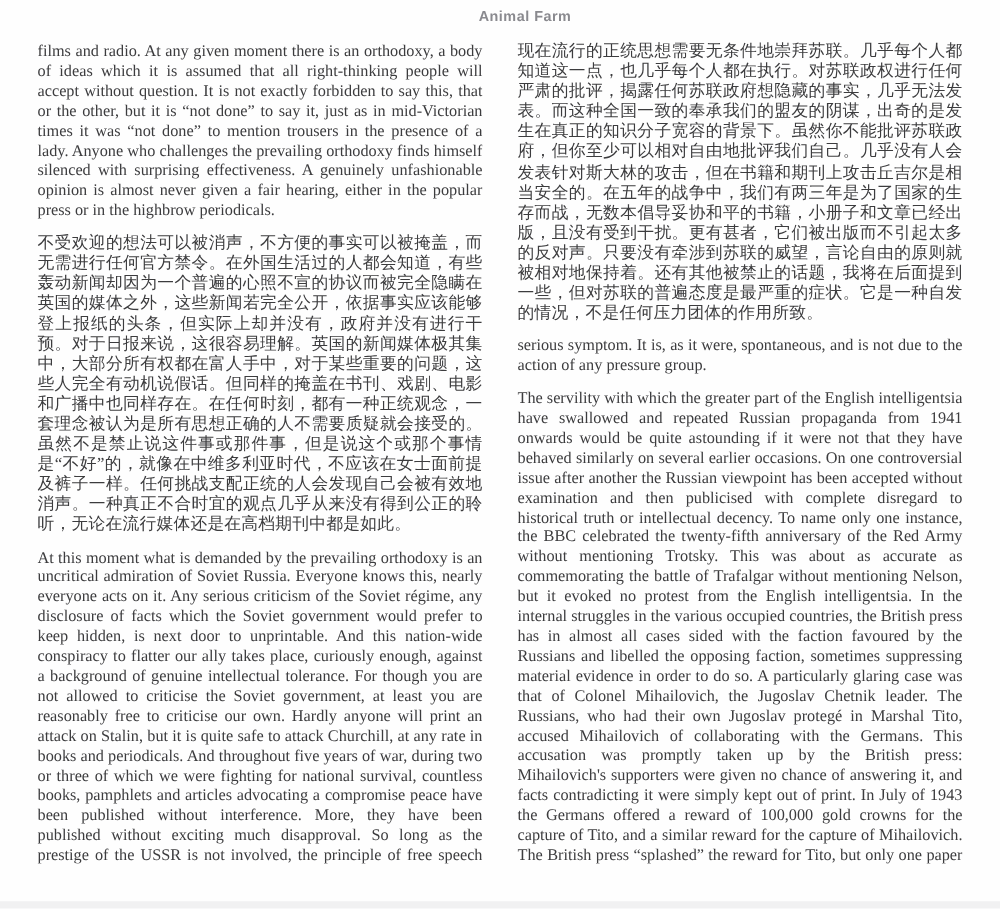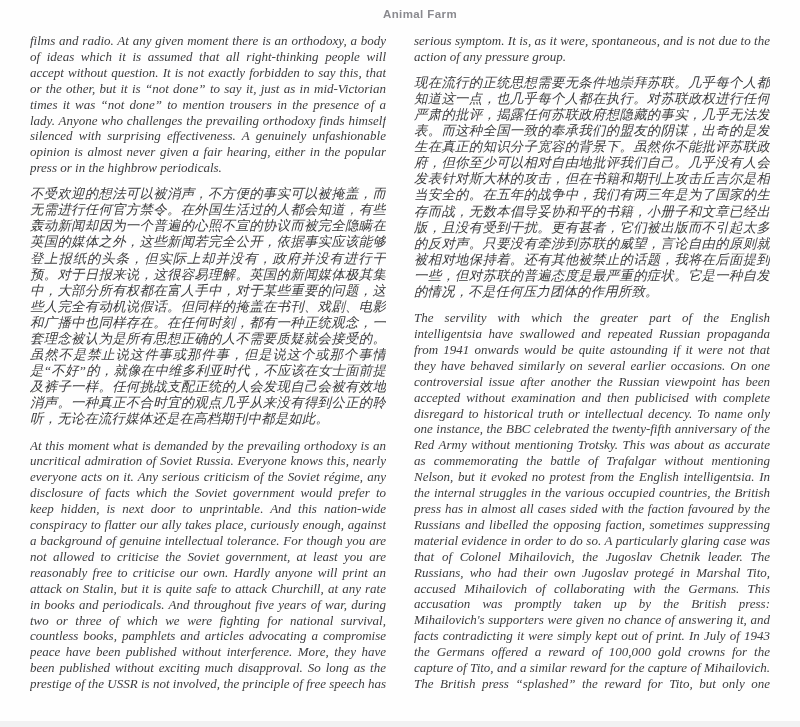--- a/index.html
+++ b/index.html
@@ -30,21 +30,20 @@
   }
   .pages {
     position: absolute;
     top: 33px;
     left: 30px;
     width: 740px;
     height: 658px;
     display: flex;
     gap: 28px;
     overflow: hidden;
-    font-style: italic;
   }
   .page {
     width: 356px;
     height: 100%;
     overflow: hidden;
   }
   .para {
     margin: 0 0 10px 0;
     font-size: 13px;
     line-height: 15.9px;
@@ -100,22 +99,22 @@
     <section class="page">
       <div class="page-body">
           <p class="para en">films and radio. At any given moment there is an orthodoxy, a body of ideas which it is assumed that all right-thinking people will accept without question. It is not exactly forbidden to say this, that or the other, but it is “not done” to say it, just as in mid-Victorian times it was “not done” to mention trousers in the presence of a lady. Anyone who challenges the prevailing orthodoxy finds himself silenced with surprising effectiveness. A genuinely unfashionable opinion is almost never given a fair hearing, either in the popular press or in the highbrow periodicals.</p>
           <p class="para zh">不受欢迎的想法可以被消声，不方便的事实可以被掩盖，而无需进行任何官方禁令。在外国生活过的人都会知道，有些轰动新闻却因为一个普遍的心照不宣的协议而被完全隐瞒在英国的媒体之外，这些新闻若完全公开，依据事实应该能够登上报纸的头条，但实际上却并没有，政府并没有进行干预。对于日报来说，这很容易理解。英国的新闻媒体极其集中，大部分所有权都在富人手中，对于某些重要的问题，这些人完全有动机说假话。但同样的掩盖在书刊、戏剧、电影和广播中也同样存在。在任何时刻，都有一种正统观念，一套理念被认为是所有思想正确的人不需要质疑就会接受的。虽然不是禁止说这件事或那件事，但是说这个或那个事情是“不好”的，就像在中维多利亚时代，不应该在女士面前提及裤子一样。任何挑战支配正统的人会发现自己会被有效地消声。一种真正不合时宜的观点几乎从来没有得到公正的聆听，无论在流行媒体还是在高档期刊中都是如此。</p>
           <p class="para en">At this moment what is demanded by the prevailing orthodoxy is an uncritical admiration of Soviet Russia. Everyone knows this, nearly everyone acts on it. Any serious criticism of the Soviet régime, any disclosure of facts which the Soviet government would prefer to keep hidden, is next door to unprintable. And this nation-wide conspiracy to flatter our ally takes place, curiously enough, against a background of genuine intellectual tolerance. For though you are not allowed to criticise the Soviet government, at least you are reasonably free to criticise our own. Hardly anyone will print an attack on Stalin, but it is quite safe to attack Churchill, at any rate in books and periodicals. And throughout five years of war, during two or three of which we were fighting for national survival, countless books, pamphlets and articles advocating a compromise peace have been published without interference. More, they have been published without exciting much disapproval. So long as the prestige of the USSR is not involved, the principle of free speech has been reasonably well upheld. There are other forbidden topics, and I shall mention some of them presently, but the prevailing attitude towards the USSR is much the most</p>
         </div>
     </section>
 
     <section class="page">
       <div class="page-body">
+          <p class="para zh">现在流行的正统思想需要无条件地崇拜苏联。几乎每个人都知道这一点，也几乎每个人都在执行。对苏联政权进行任何严肃的批评，揭露任何苏联政府想隐藏的事实，几乎无法发表。而这种全国一致的奉承我们的盟友的阴谋，出奇的是发生在真正的知识分子宽容的背景下。虽然你不能批评苏联政府，但你至少可以相对自由地批评我们自己。几乎没有人会发表针对斯大林的攻击，但在书籍和期刊上攻击丘吉尔是相当安全的。在五年的战争中，我们有两三年是为了国家的生存而战，无数本倡导妥协和平的书籍，小册子和文章已经出版，且没有受到干扰。更有甚者，它们被出版而不引起太多的反对声。只要没有牵涉到苏联的威望，言论自由的原则就被相对地保持着。还有其他被禁止的话题，我将在后面提到一些，但对苏联的普遍态度是最严重的症状。它是一种自发的情况，不是任何压力团体的作用所致。</p>
           <p class="para en">serious symptom. It is, as it were, spontaneous, and is not due to the action of any pressure group.</p>
-          <p class="para zh">现在流行的正统思想需要无条件地崇拜苏联。几乎每个人都知道这一点，也几乎每个人都在执行。对苏联政权进行任何严肃的批评，揭露任何苏联政府想隐藏的事实，几乎无法发表。而这种全国一致的奉承我们的盟友的阴谋，出奇的是发生在真正的知识分子宽容的背景下。虽然你不能批评苏联政府，但你至少可以相对自由地批评我们自己。几乎没有人会发表针对斯大林的攻击，但在书籍和期刊上攻击丘吉尔是相当安全的。在五年的战争中，我们有两三年是为了国家的生存而战，无数本倡导妥协和平的书籍，小册子和文章已经出版，且没有受到干扰。更有甚者，它们被出版而不引起太多的反对声。只要没有牵涉到苏联的威望，言论自由的原则就被相对地保持着。还有其他被禁止的话题，我将在后面提到一些，但对苏联的普遍态度是最严重的症状。它是一种自发的情况，不是任何压力团体的作用所致。</p>
           <p class="para en">The servility with which the greater part of the English intelligentsia have swallowed and repeated Russian propaganda from 1941 onwards would be quite astounding if it were not that they have behaved similarly on several earlier occasions. On one controversial issue after another the Russian viewpoint has been accepted without examination and then publicised with complete disregard to historical truth or intellectual decency. To name only one instance, the BBC celebrated the twenty-fifth anniversary of the Red Army without mentioning Trotsky. This was about as accurate as commemorating the battle of Trafalgar without mentioning Nelson, but it evoked no protest from the English intelligentsia. In the internal struggles in the various occupied countries, the British press has in almost all cases sided with the faction favoured by the Russians and libelled the opposing faction, sometimes suppressing material evidence in order to do so. A particularly glaring case was that of Colonel Mihailovich, the Jugoslav Chetnik leader. The Russians, who had their own Jugoslav protegé in Marshal Tito, accused Mihailovich of collaborating with the Germans. This accusation was promptly taken up by the British press: Mihailovich's supporters were given no chance of answering it, and facts contradicting it were simply kept out of print. In July of 1943 the Germans offered a reward of 100,000 gold crowns for the capture of Tito, and a similar reward for the capture of Mihailovich. The British press “splashed” the reward for Tito, but only one paper mentioned (in small print) the reward for Mihailovich: and the charges of collaborating with the Germans continued. Very similar things happened during the Spanish civil war. Then, too, the factions on the Republican side which the Russians were determined to crush were</p>
         </div>
     </section>
   </main>
 
 
   <div class="bottom-edge"></div>
 
 </div>
 

